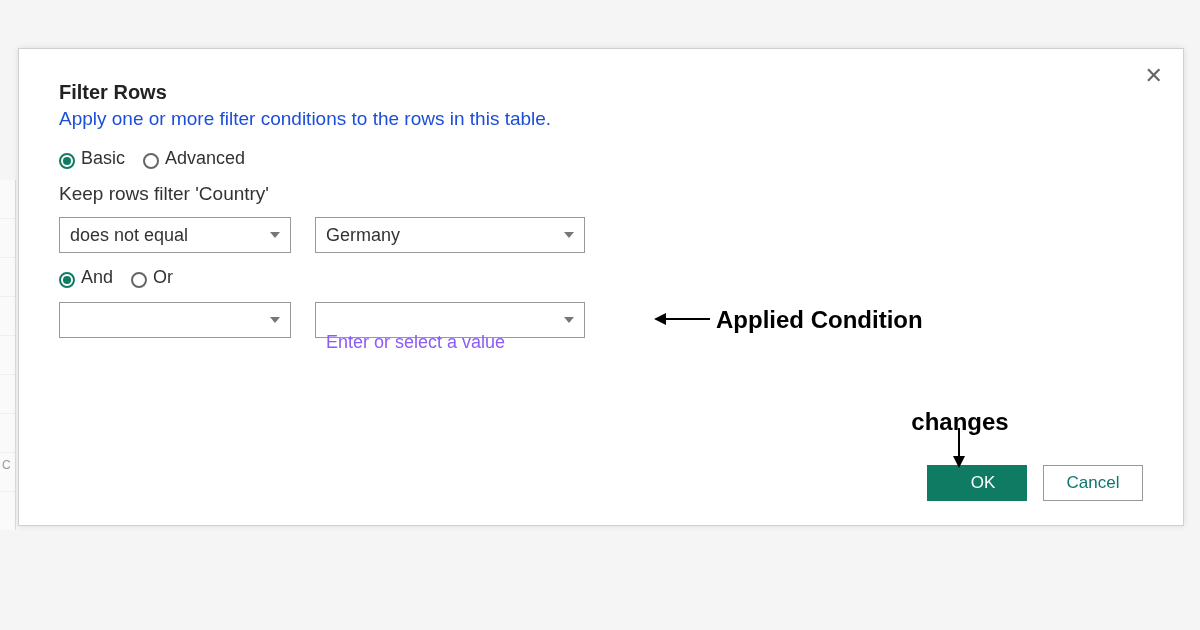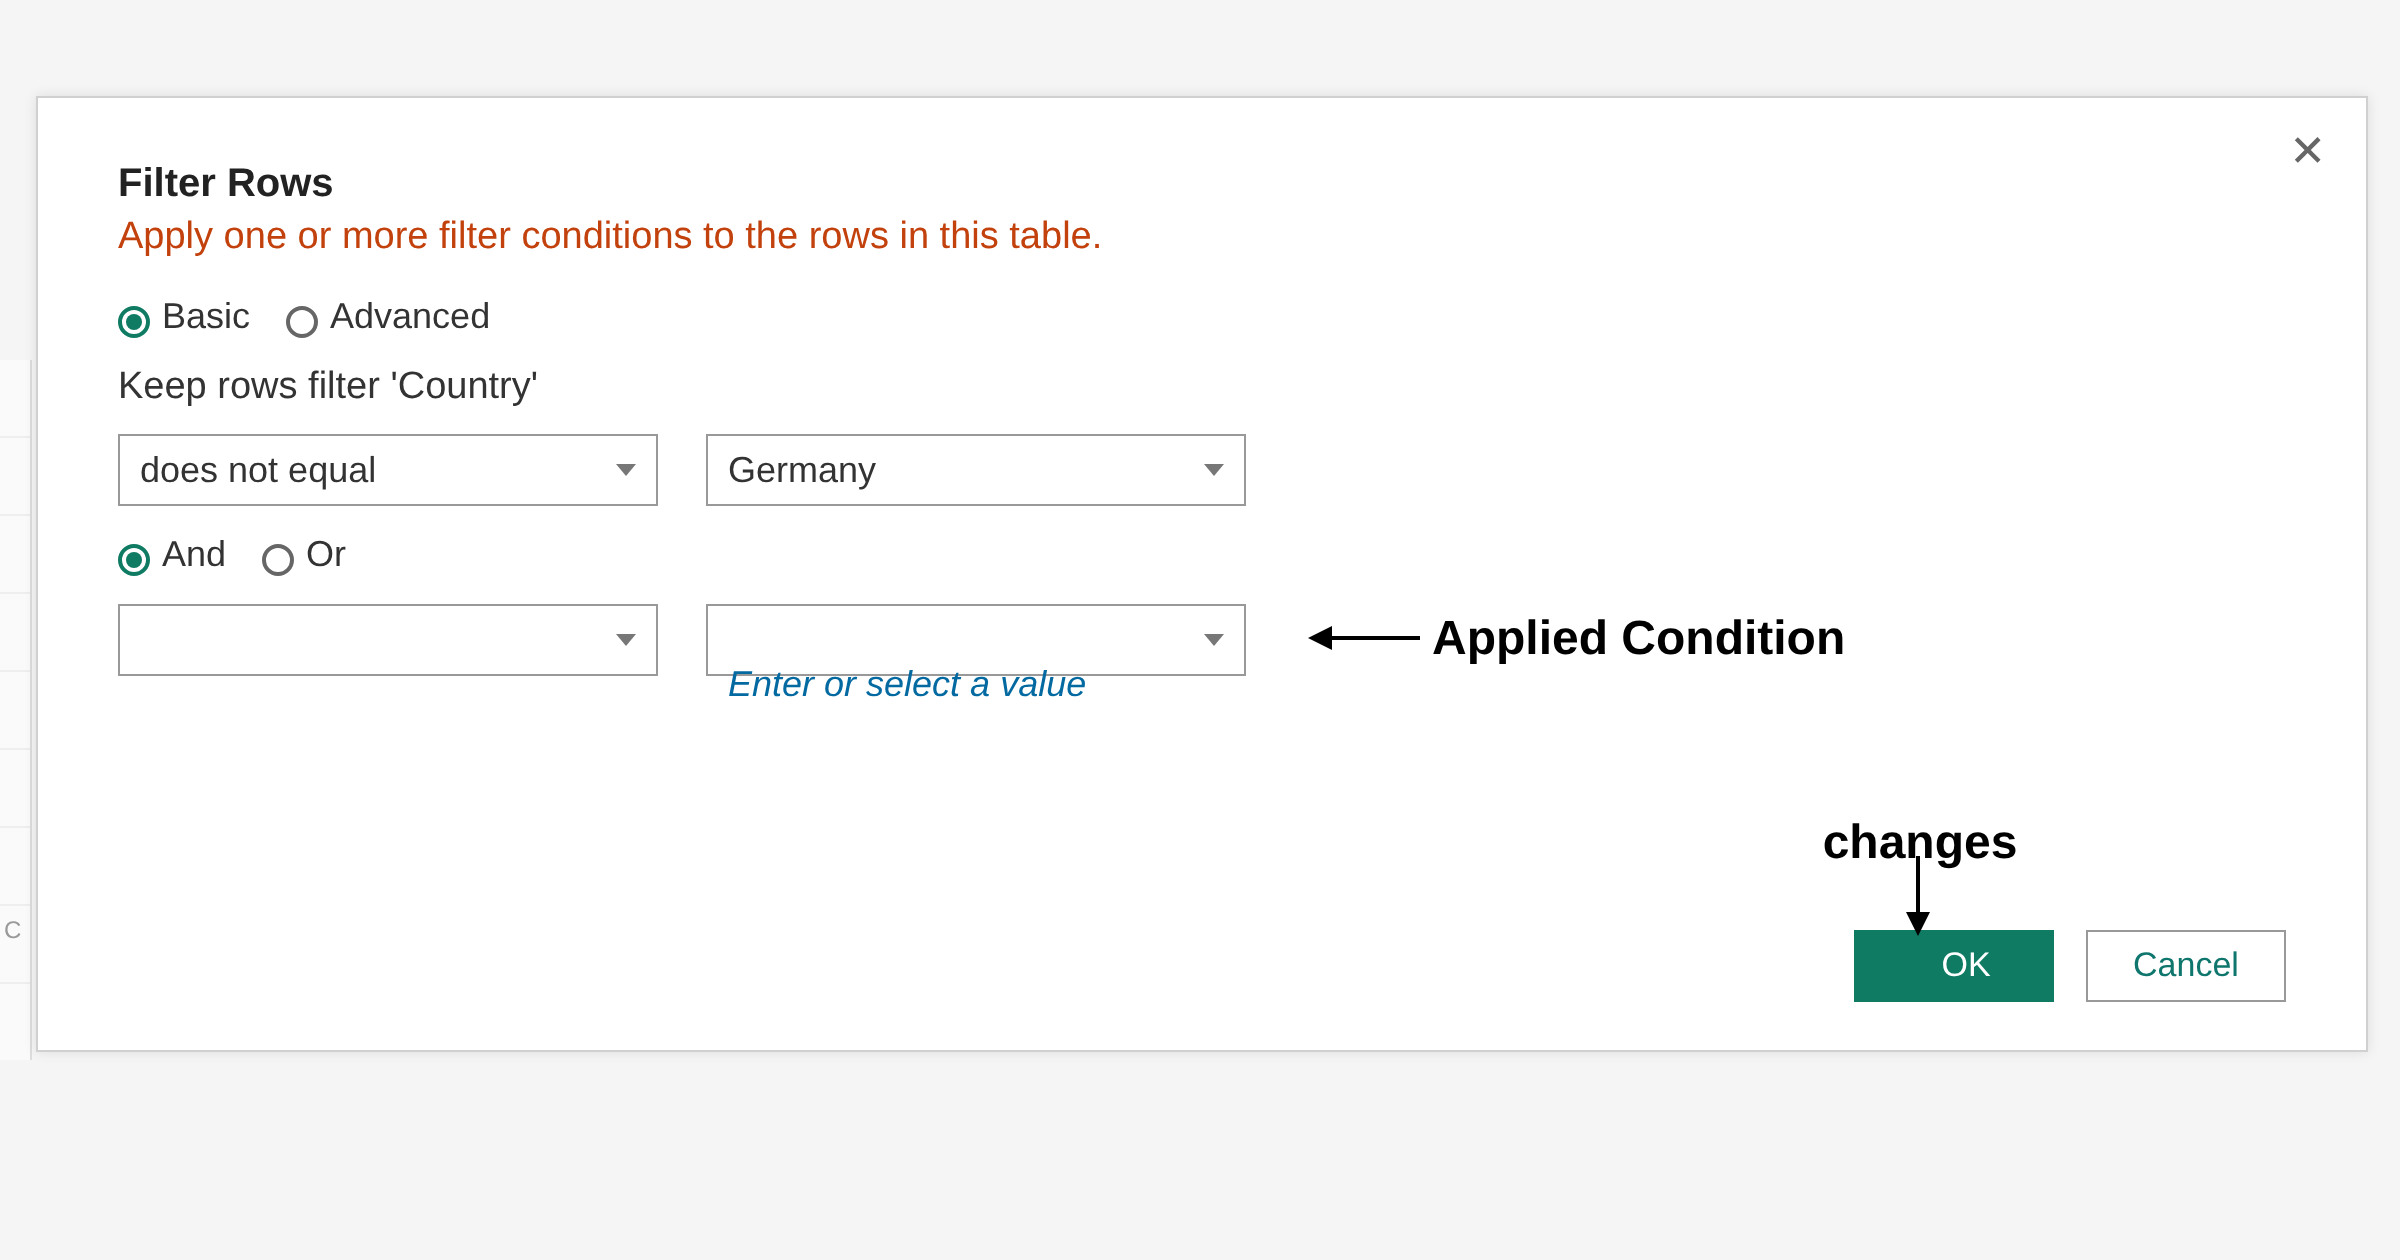--- a/index.html
+++ b/index.html
@@ -33,21 +33,21 @@
     }
     .title {
       font-size: 20px;
       font-weight: 600;
       color: #222;
       margin-top: 8px;
       margin-bottom: 4px;
     }
     .description {
       font-size: 19px;
-      color: #c2410c;
+      color: #1d4ed8;
       margin-bottom: 18px;
     }
     .radio-row {
       display: flex;
       gap: 18px;
       align-items: center;
       margin-bottom: 14px;
     }
     .radio-opt {
       display: flex;
@@ -93,29 +93,28 @@
       border: 1px solid #999;
       background: #fff;
       height: 36px;
       display: flex;
       align-items: center;
       justify-content: space-between;
       padding: 0 10px;
       position: relative;
       cursor: pointer;
     }
-    .dd-operator { width: 270px; }
+    .dd-operator { width: 232px; }
     .dd-value { width: 270px; align-items: center; }
     .dd-text {
       font-size: 18px;
       color: #333;
     }
     .dd-text.placeholder {
-      color: #0369a1;
-      font-style: italic;
+      color: #8b5cf6;
       margin-top: 44px;
     }
     .chev {
       width: 0;
       height: 0;
       border-left: 5px solid transparent;
       border-right: 5px solid transparent;
       border-top: 6px solid #777;
     }
     .footer {

